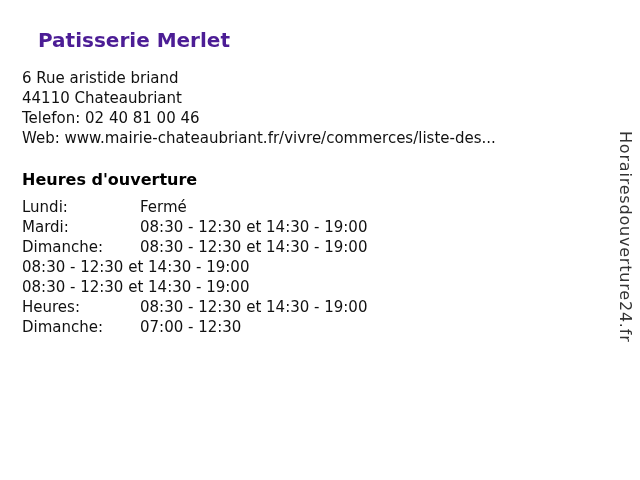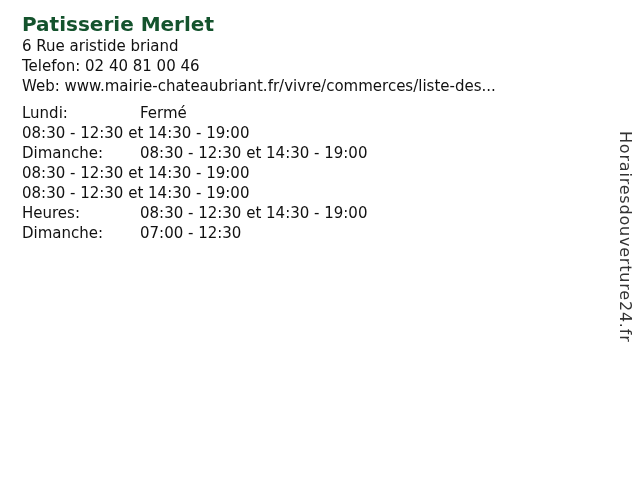--- a/index.html
+++ b/index.html
@@ -20,25 +20,25 @@
     height: 480px;
     background: #ffffff;
   }
   .content {
     position: absolute;
     top: 12px;
     left: 22px;
     right: 40px;
   }
   .biz-title {
-    margin: 0;
+    margin: 16px;
     font-size: 20px;
     line-height: 24px;
     font-weight: bold;
-    color: #14532d;
+    color: #4c1d95;
     white-space: nowrap;
   }
   .address-block {
     font-size: 15px;
     line-height: 20px;
     white-space: nowrap;
   }
   .address-block div {
     height: 20px;
   }
@@ -79,31 +79,34 @@
 </head>
 <body>
 
 <div class="page">
   <div class="content">
 
     <h1 class="biz-title">Patisserie Merlet</h1>
 
     <div class="address-block">
       <div>6 Rue aristide briand</div>
+      <div>44110 Chateaubriant</div>
       <div>Telefon: 02 40 81 00 46</div>
       <div>Web: www.mairie-chateaubriant.fr/vivre/commerces/liste-des...</div>
     </div>
 
+    <h2 class="hours-heading">Heures d'ouverture</h2>
 
     <div class="hours-table">
         <div class="hours-row">
           <span class="day">Lundi:</span>
           <span class="time">Fermé</span>
         </div>
         <div class="hours-row">
+          <span class="day">Mardi:</span>
           <span class="time">08:30 - 12:30 et 14:30 - 19:00</span>
         </div>
         <div class="hours-row">
           <span class="day">Dimanche:</span>
           <span class="time">08:30 - 12:30 et 14:30 - 19:00</span>
         </div>
         <div class="hours-row">
           <span class="time">08:30 - 12:30 et 14:30 - 19:00</span>
         </div>
         <div class="hours-row">

